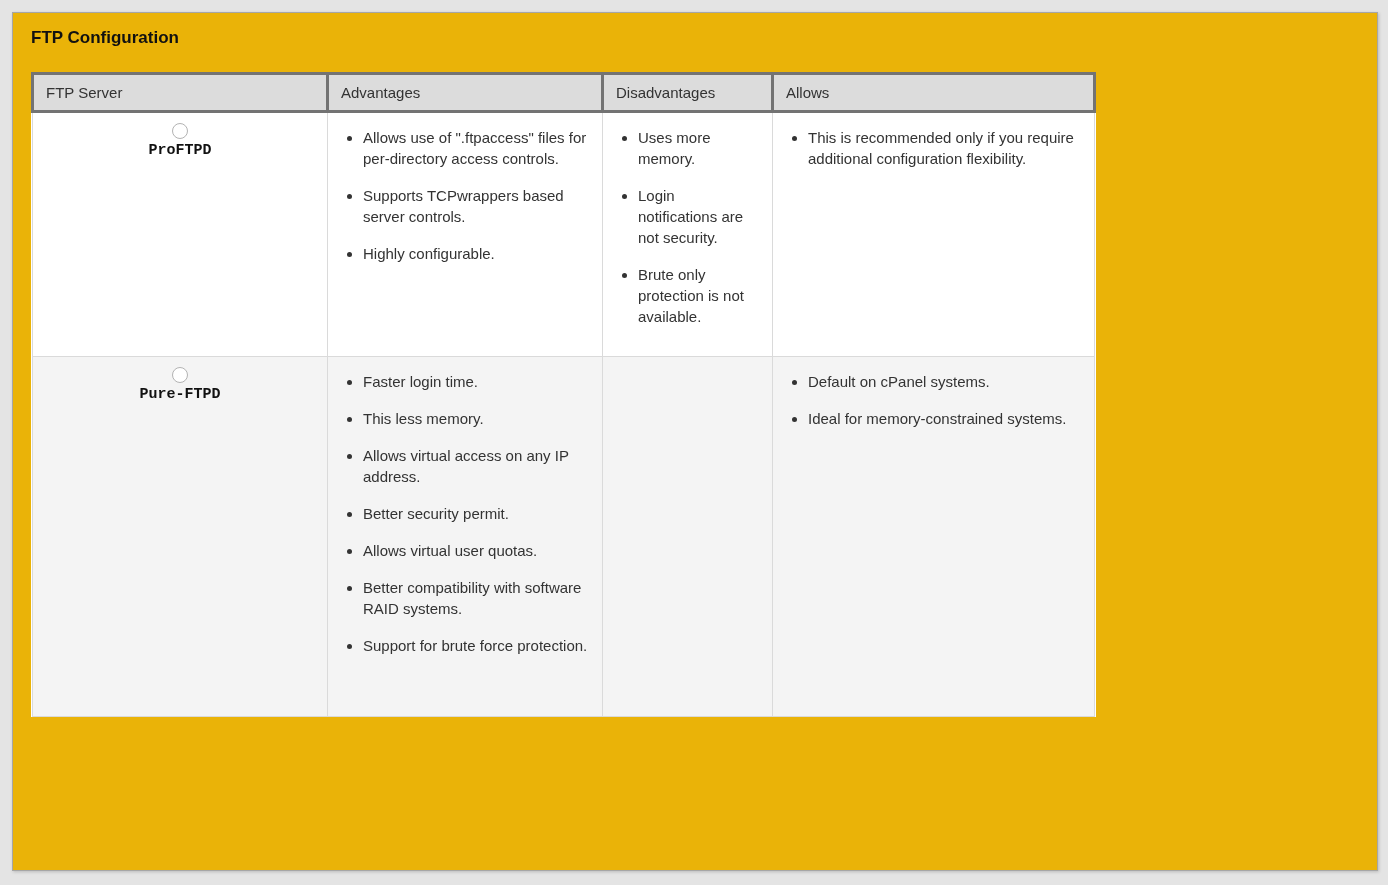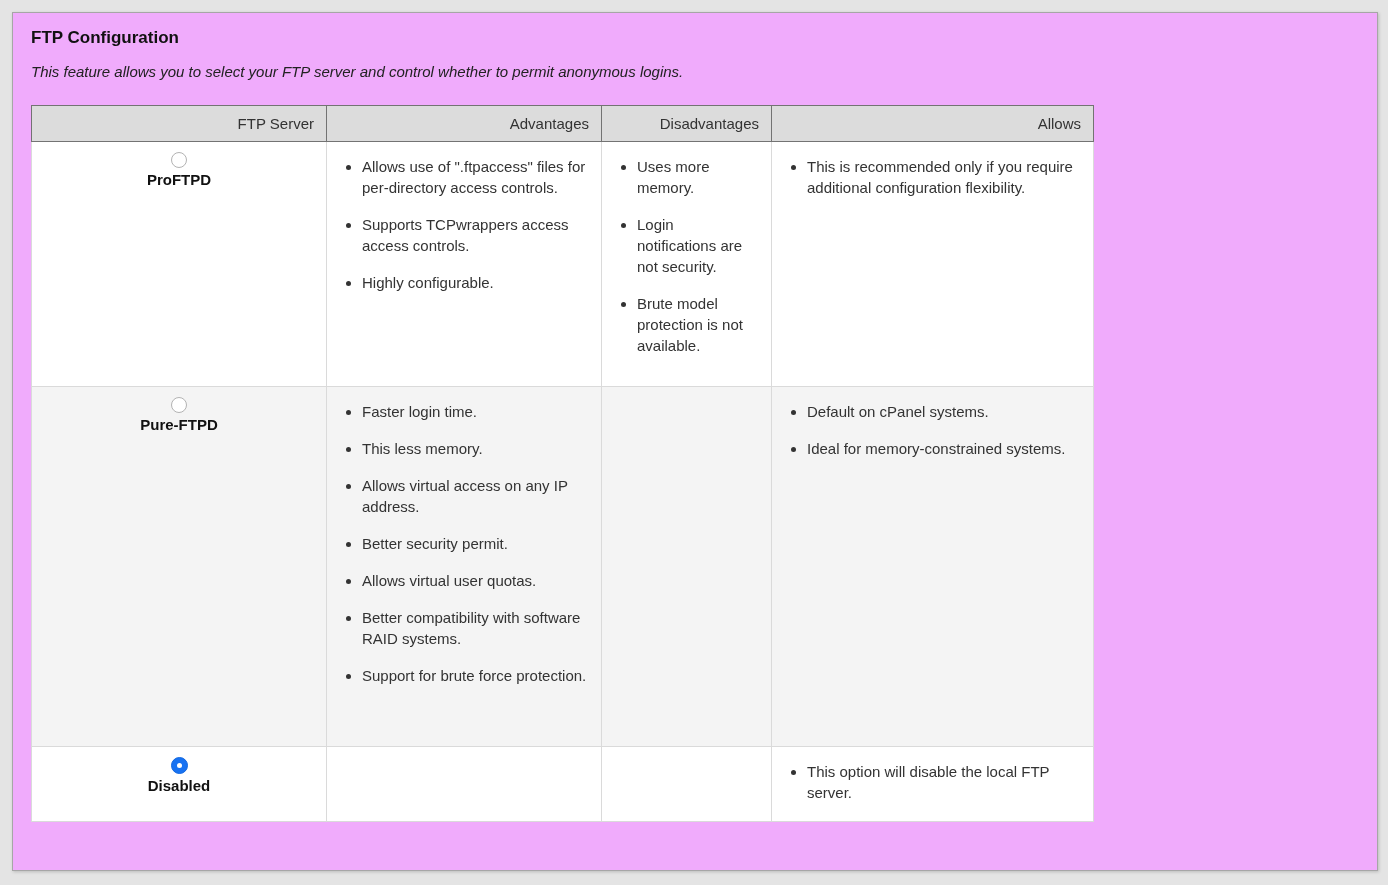--- a/index.html
+++ b/index.html
@@ -8,21 +8,21 @@
     width: 1388px; height: 885px;
     background: #e4e4e4;
     font-family: "Liberation Sans", sans-serif;
     color: #333;
     overflow: hidden;
   }
   .panel {
     position: absolute;
     left: 12px; top: 12px;
     width: 1366px; height: 859px;
-    background: #f0abfc;
+    background: #eab308;
     border: 1px solid #a6a6a6;
     box-shadow: 1px 1px 3px rgba(0,0,0,0.18);
     padding: 14px 18px;
   }
   .page-title {
     margin: 0;
     font-size: 17px;
     font-weight: bold;
     color: #111;
     line-height: 22px;
@@ -45,38 +45,39 @@
     border-collapse: collapse;
     width: 1062px;
     table-layout: fixed;
     background: #fff;
   }
   table.ftp-table th {
     background: #dcdcdc;
     font-weight: normal;
     font-size: 15px;
     color: #333;
-    text-align: right;
+    text-align: left;
     padding: 9px 12px;
-    border: 1px solid #737373;
+    border: 3px solid #737373;
     height: 20px;
   }
   table.ftp-table td {
     border: 1px solid #dadada;
     vertical-align: top;
     padding: 10px 14px;
     font-size: 15px;
   }
   tbody tr:nth-child(2) td { background: #f4f4f4; }
   tbody tr:nth-child(1) td { height: 245px; }
   tbody tr:nth-child(2) td { height: 360px; }
   tbody tr:nth-child(3) td { height: 75px; }
   td.server-cell {
     vertical-align: middle;
     text-align: center;
+    font-family: Liberation Mono, monospace;
   }
   .radio-wrap {
     display: inline-flex;
     flex-direction: column;
     align-items: center;
     gap: 2px;
   }
   .radio {
     display: inline-block;
     width: 16px; height: 16px;
@@ -114,21 +115,20 @@
     line-height: 21px;
     color: #333;
   }
   ul.cell-list li:last-child { margin-bottom: 0; }
 </style>
 </head>
 <body>
 
 <div class="panel">
   <h1 class="page-title">FTP Configuration</h1>
-  <p class="page-desc">This feature allows you to select your FTP server and control whether to permit anonymous logins.</p>
 
   <table class="ftp-table">
     <colgroup>
       <col style="width:295px">
       <col style="width:275px">
       <col style="width:170px">
       <col style="width:322px">
     </colgroup>
     <thead>
       <tr>
@@ -140,29 +140,29 @@
     </thead>
     <tbody>
         <tr>
           <td class="server-cell"><div class="radio-wrap">
               <span class="radio"></span>
               <span class="server-label">ProFTPD</span>
             </div></td>
           <td>
             <ul class="cell-list">
               <li>Allows use of ".ftpaccess" files for per-directory access controls.</li>
-              <li>Supports TCPwrappers access access controls.</li>
+              <li>Supports TCPwrappers based server controls.</li>
               <li>Highly configurable.</li>
             </ul>
           </td>
           <td>
             <ul class="cell-list">
               <li>Uses more memory.</li>
               <li>Login notifications are not security.</li>
-              <li>Brute model protection is not available.</li>
+              <li>Brute only protection is not available.</li>
             </ul>
           </td>
           <td>
             <ul class="cell-list">
               <li>This is recommended only if you require additional configuration flexibility.</li>
             </ul>
           </td>
         </tr>
         <tr>
           <td class="server-cell"><div class="radio-wrap">
@@ -181,28 +181,15 @@
             </ul>
           </td>
           <td></td>
           <td>
             <ul class="cell-list">
               <li>Default on cPanel systems.</li>
               <li>Ideal for memory-constrained systems.</li>
             </ul>
           </td>
         </tr>
-        <tr>
-          <td class="server-cell"><div class="radio-wrap">
-              <span class="radio checked"></span>
-              <span class="server-label">Disabled</span>
-            </div></td>
-          <td></td>
-          <td></td>
-          <td>
-            <ul class="cell-list">
-              <li>This option will disable the local FTP server.</li>
-            </ul>
-          </td>
-        </tr>
       </tbody>
   </table>
 </div>
 
 </body></html>

